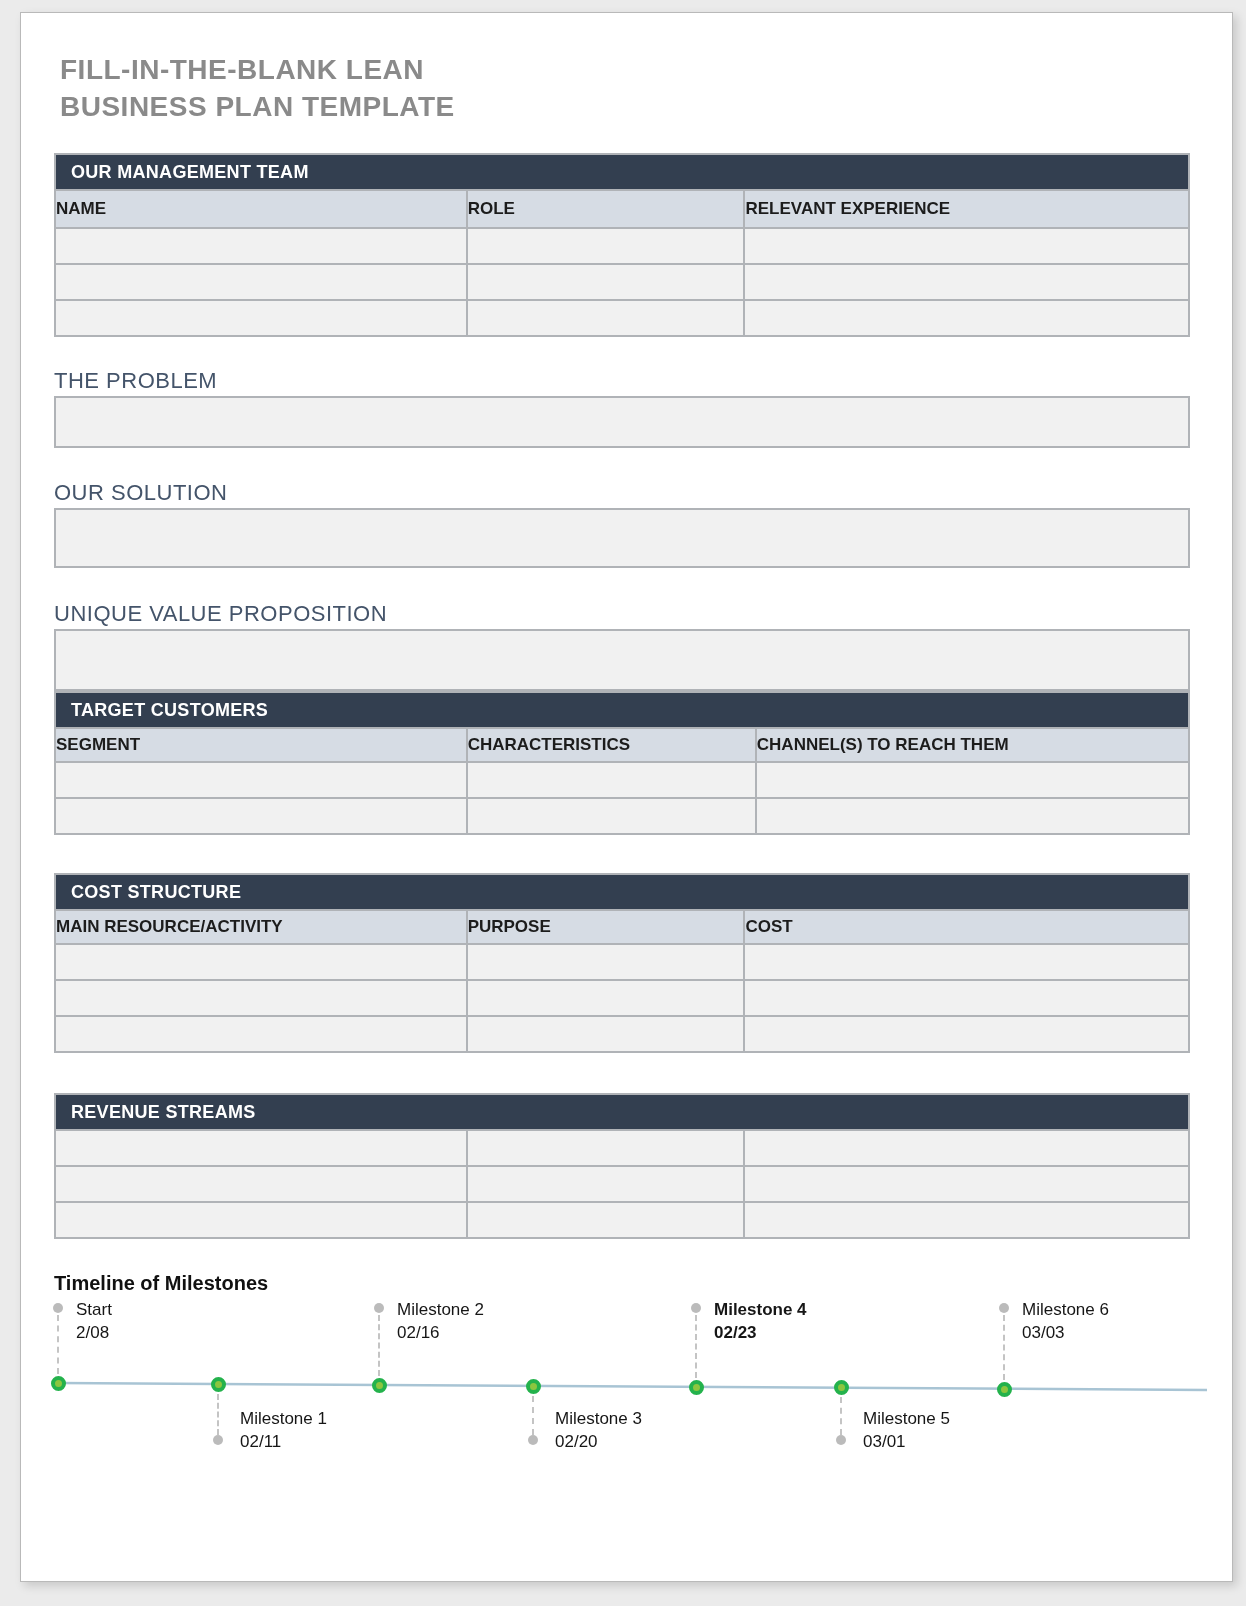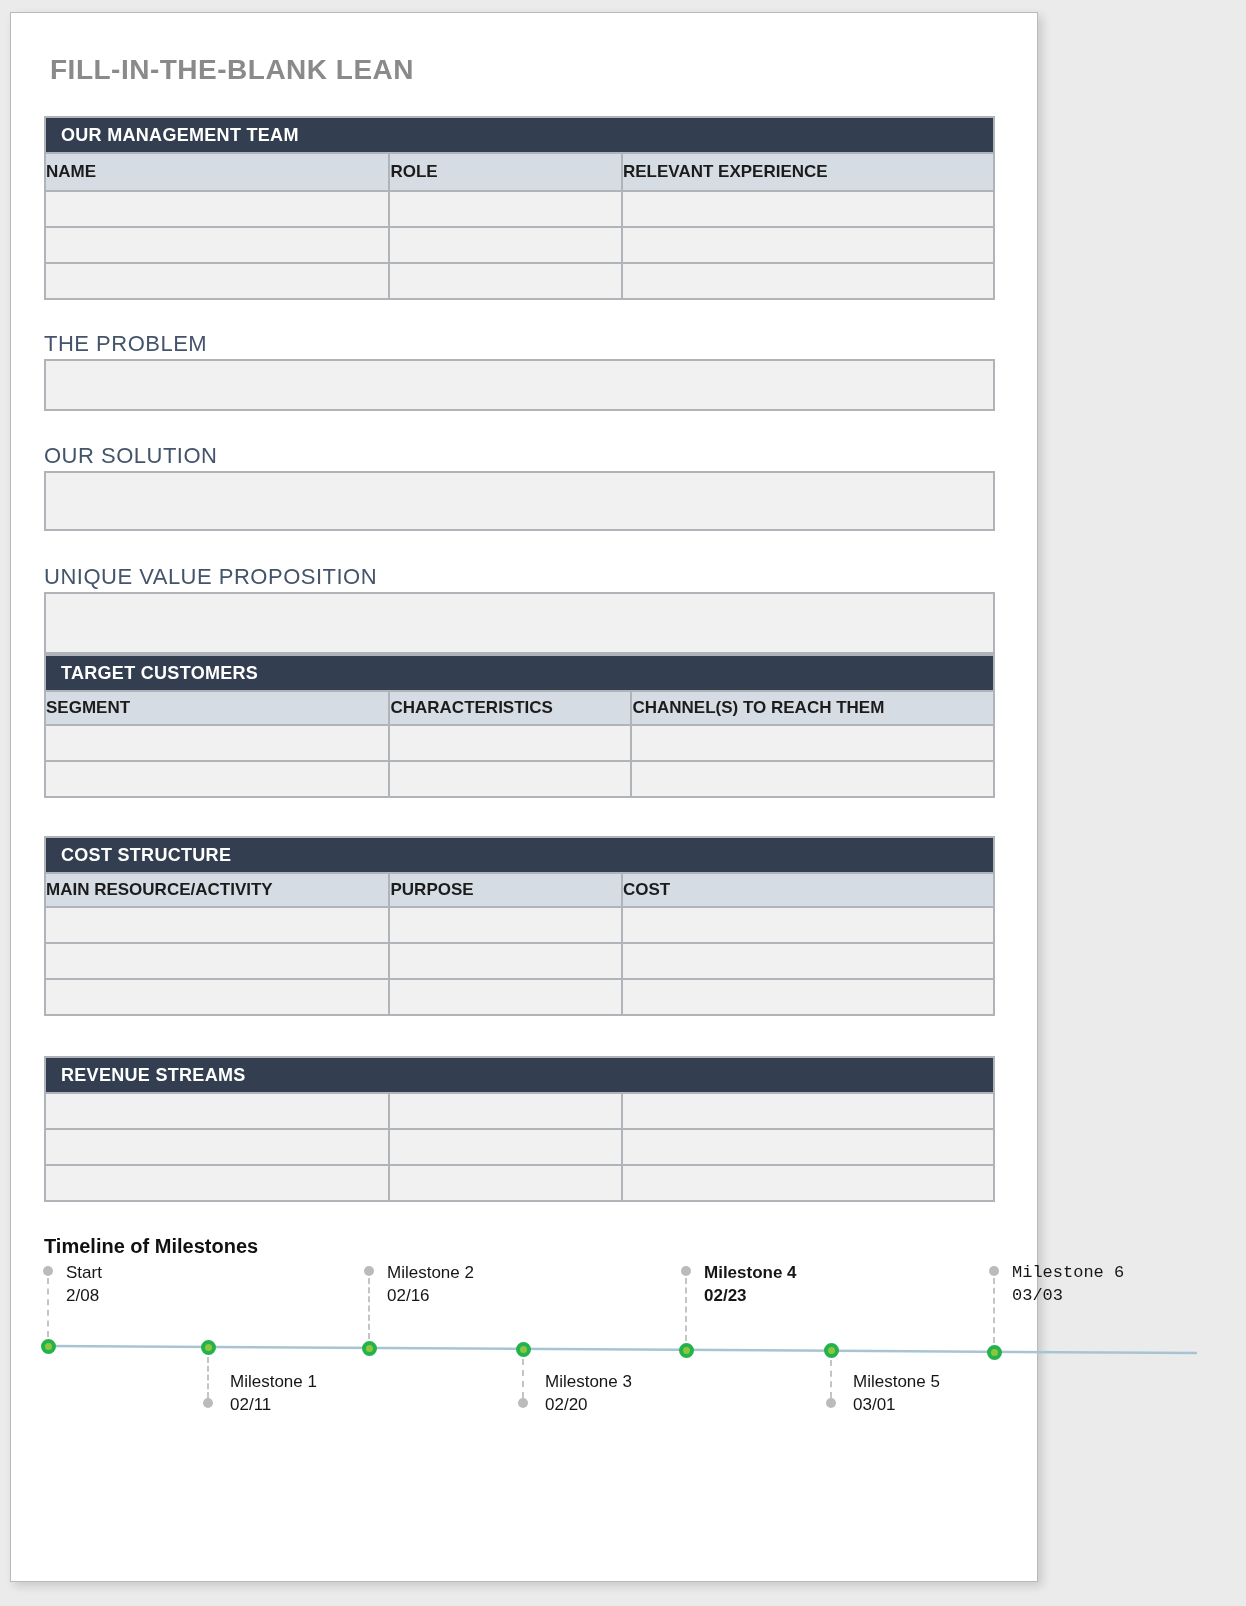--- a/index.html
+++ b/index.html
@@ -1,19 +1,19 @@
 <!DOCTYPE html>
 <html><head>
 <meta charset="utf-8">
 <style>
   * { margin:0; padding:0; box-sizing:border-box; }
   html,body { background:#ebebeb; font-family:"Liberation Sans", sans-serif; }
   .canvas { position:relative; width:1246px; height:1606px; background:#ebebeb; overflow:hidden; }
   .page {
-    position:absolute; left:10px; top:12px; width:1028px; height:1570px;
+    position:absolute; left:20px; top:12px; width:1213px; height:1570px;
     background:#ffffff; border:1px solid #b9b9b9;
     box-shadow:4px 4px 9px rgba(0,0,0,0.15);
     padding:0 42px 0 33px;
   }
   .doc-title { margin:38px 0 0 6px; color:#8a8a8a; font-size:28px; line-height:37px;
     font-weight:bold; letter-spacing:0.5px; }
 
   table.plan-table { width:100%; border-collapse:collapse; table-layout:fixed;border-radius:32px; }
   table.plan-table td { border:2px solid #b0b3b7; }
   td.bar { background:#333f50; color:#ffffff; font-weight:bold; font-size:18px;
@@ -40,20 +40,21 @@
   .ms-label { position:absolute; font-size:17px; line-height:23px; color:#161616; white-space:nowrap; }
 </style>
 </head>
 <body>
 
 <div class="canvas">
 <div class="page">
 
   <div class="doc-title">
     <div>FILL-IN-THE-BLANK LEAN</div>
+    <div>BUSINESS PLAN TEMPLATE</div>
   </div>
 
   <table class="plan-table mt-28">
     <colgroup>
           <col style="width:36.3%">
           <col style="width:24.5%">
           <col style="width:39.2%">
         </colgroup>
     <tbody>
           <tr>
@@ -244,21 +245,21 @@
       <div class="ms-label" style="left:809px; top:112px;">
         <div>Milestone 5</div>
         <div>03/01</div>
       </div>
     </div>
 
     <div>
       <span class="ms-gray" style="left:945px; top:8px;"></span>
       <span class="ms-dash" style="left:949px; top:20px; height:65px;"></span>
       <span class="ms-dot" style="left:943px; top:87px;"></span>
-      <div class="ms-label" style="left:968px; top:3px;font-family:Liberation Mono, monospace;">
+      <div class="ms-label" style="left:968px; top:3px;">
         <div>Milestone 6</div>
         <div>03/03</div>
       </div>
     </div>
   </div>
 
 </div>
 </div>
 
 </body></html>

